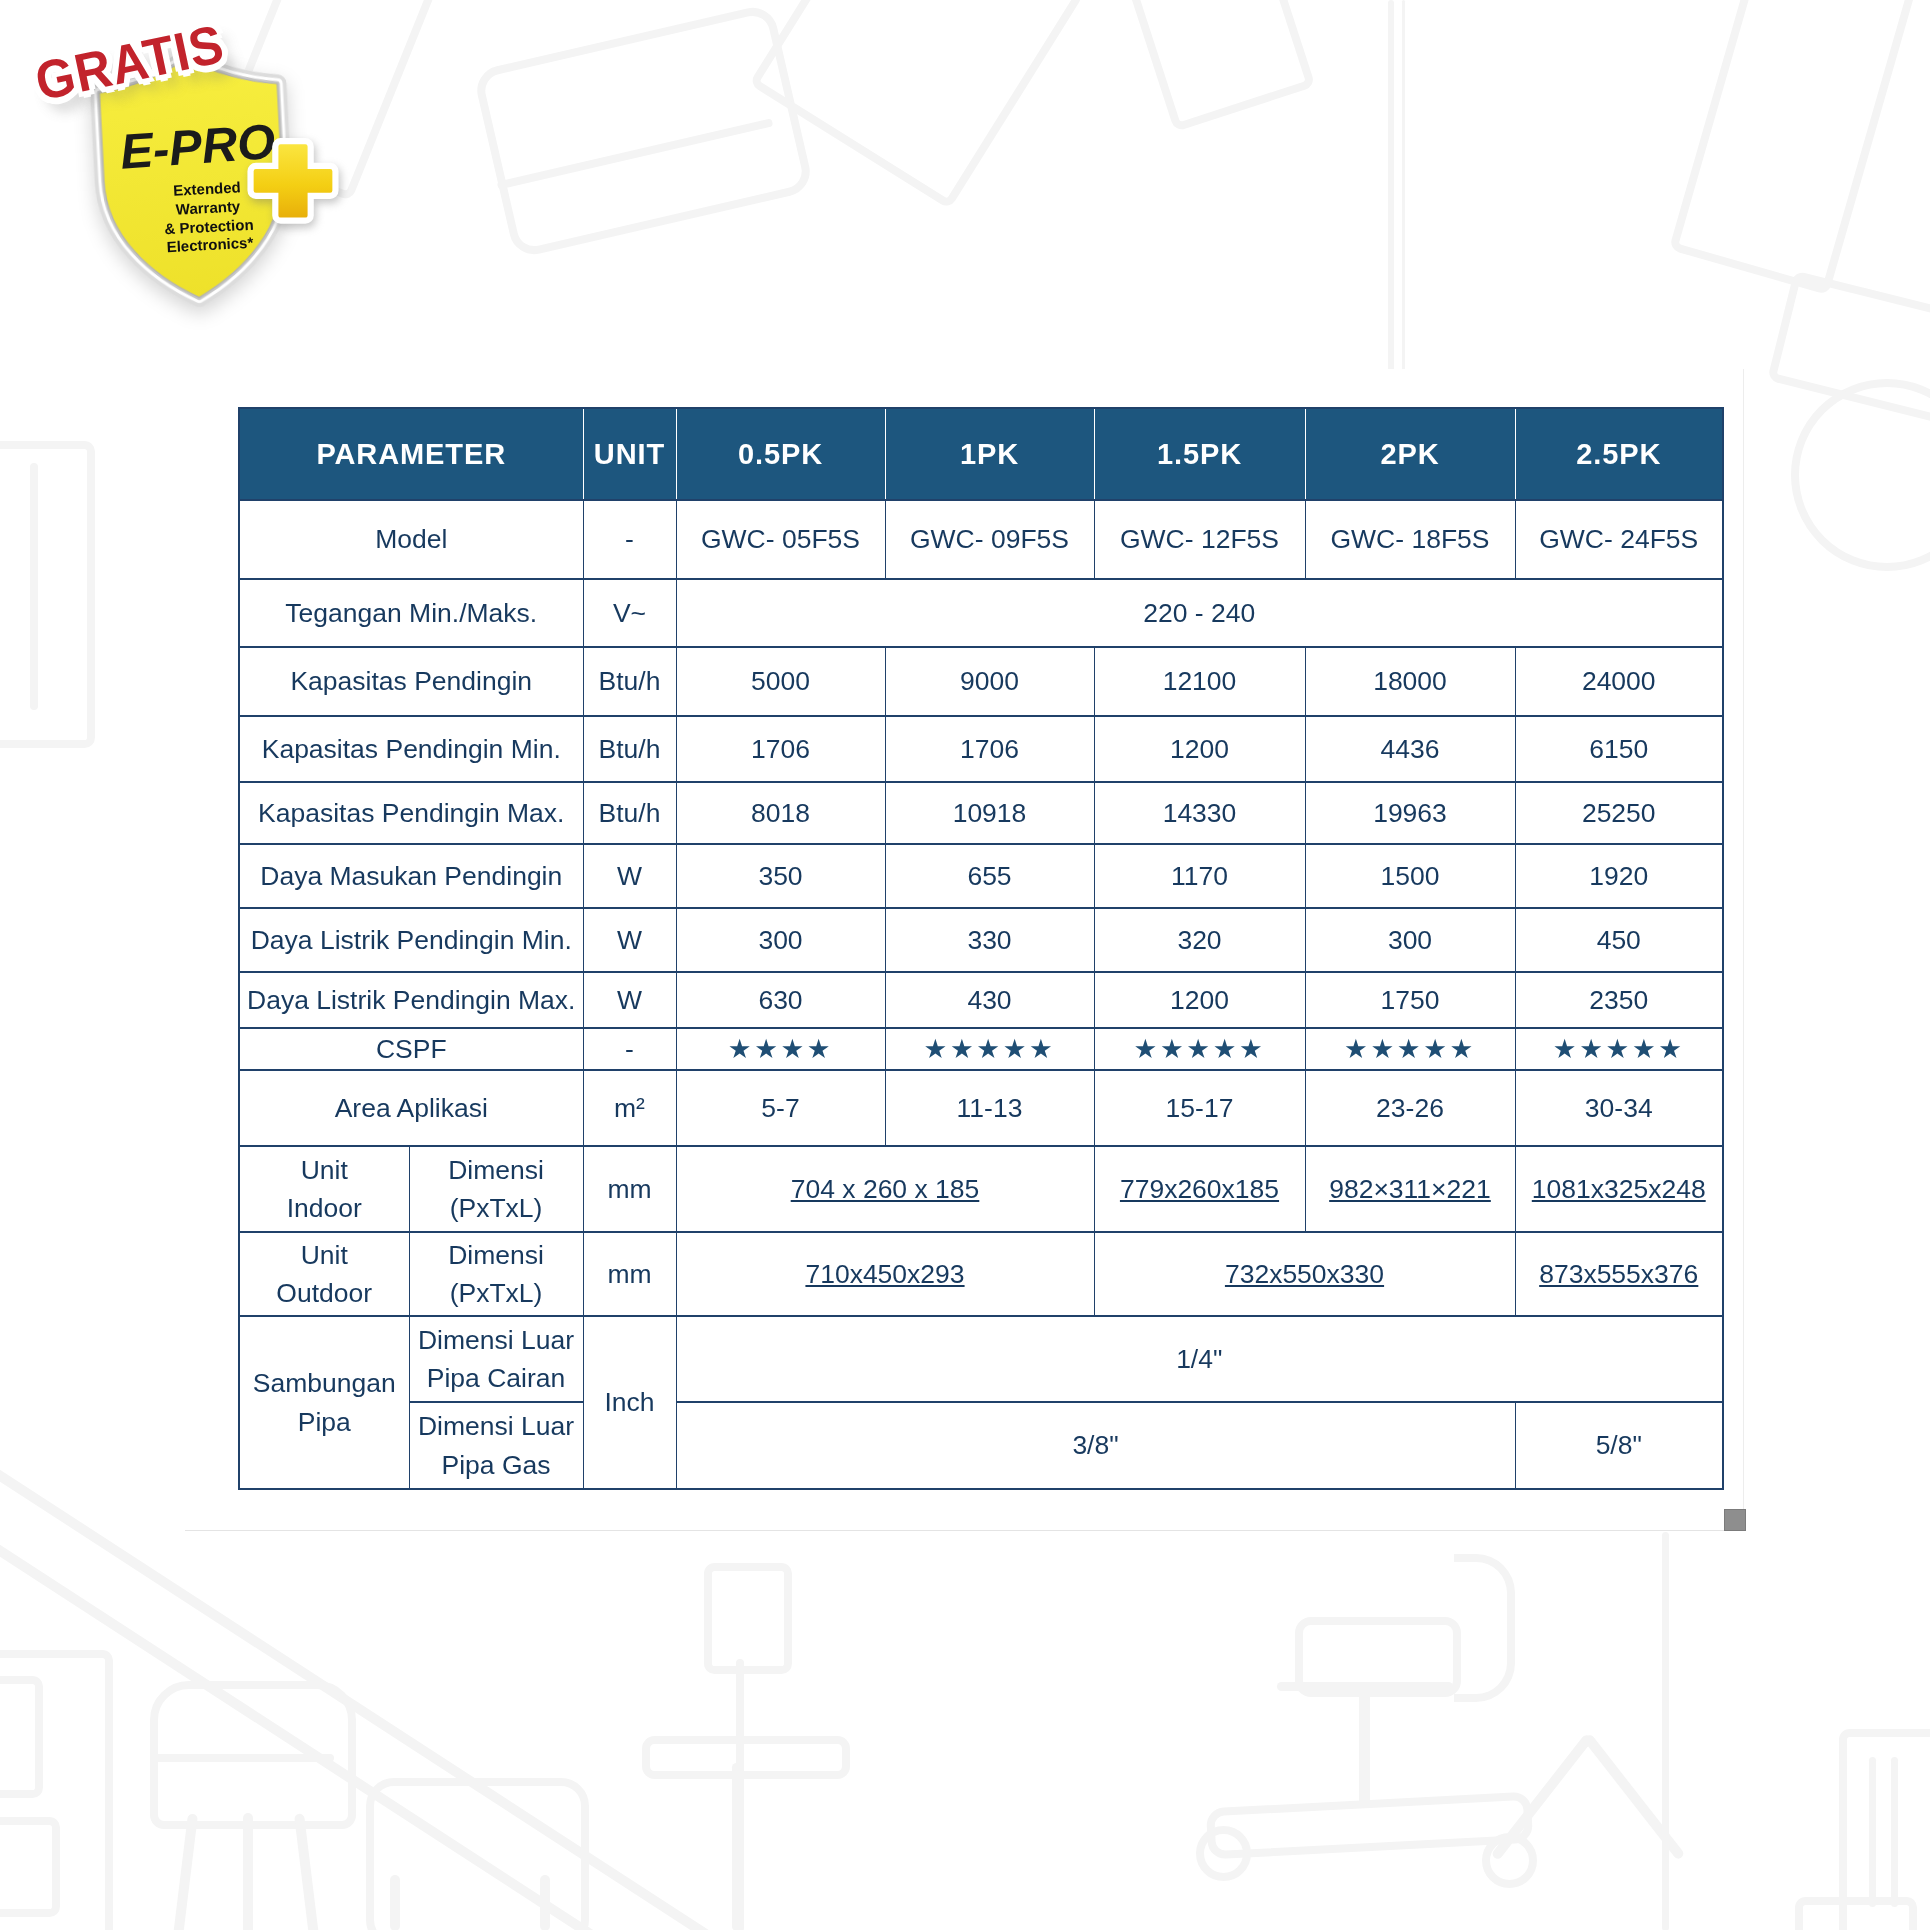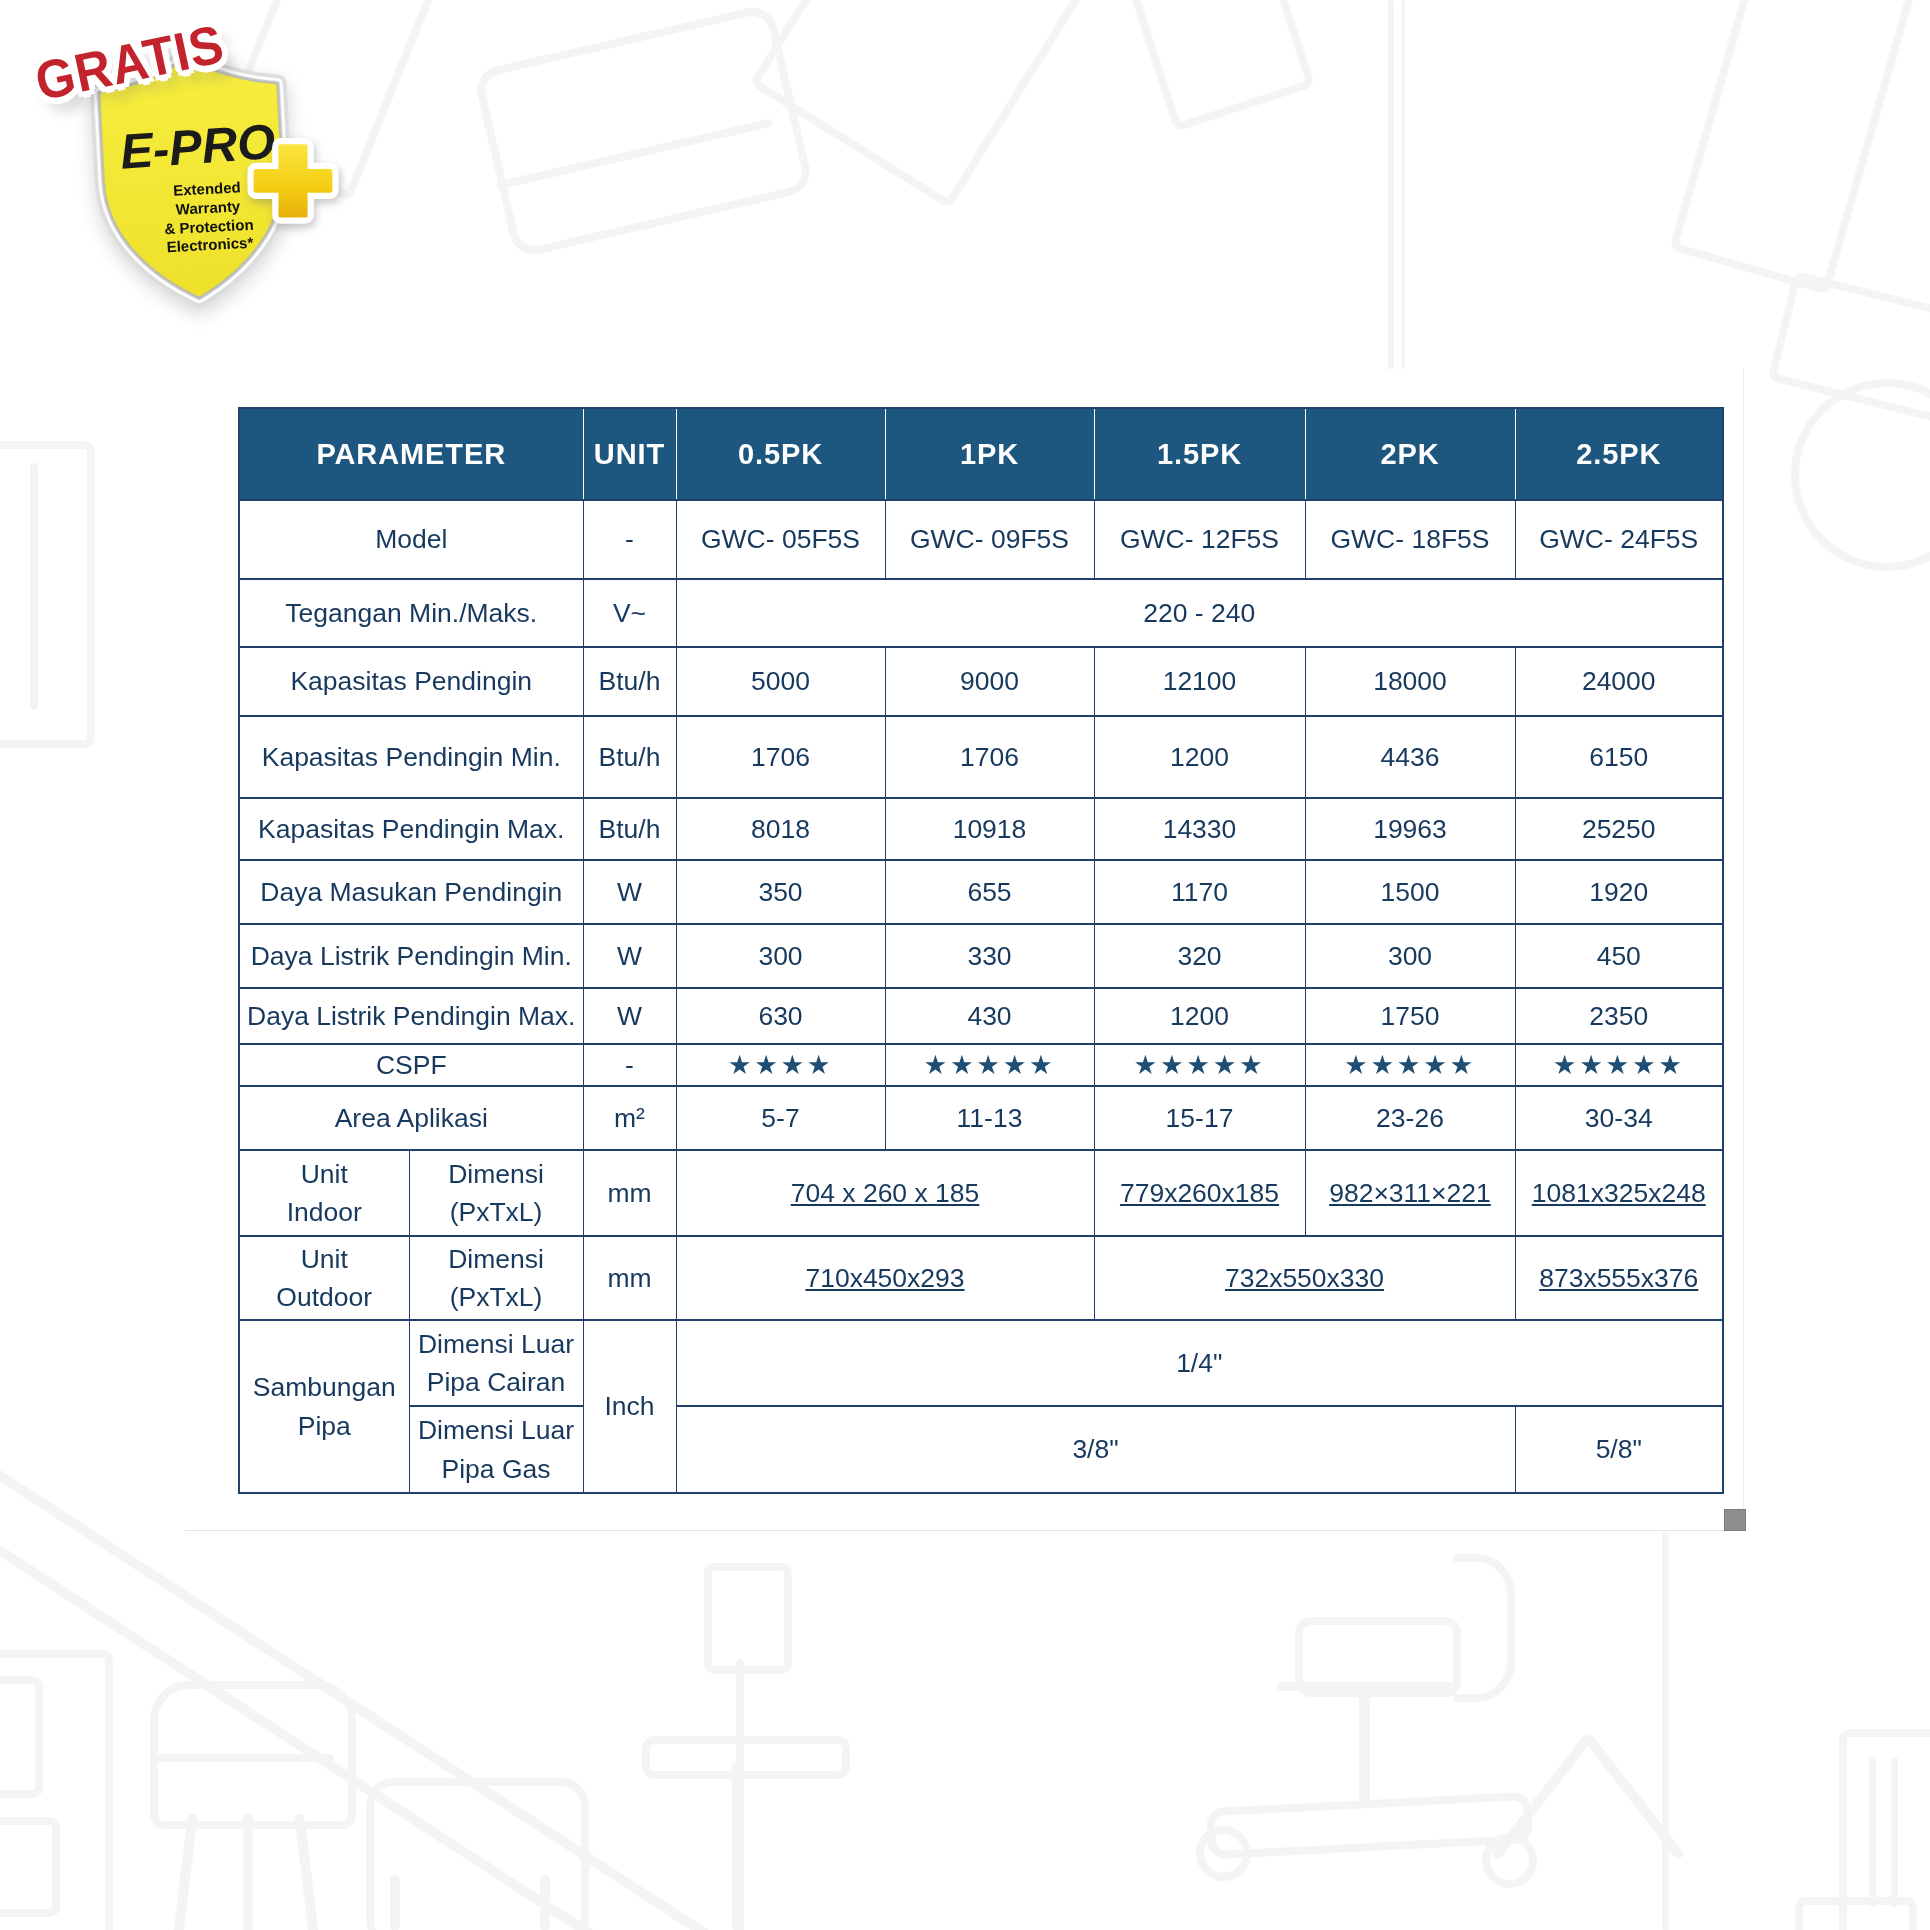--- a/index.html
+++ b/index.html
@@ -198,21 +198,21 @@
   </tr>
   <tr style="height:69px">
     <td class="lbl" colspan="2">Kapasitas Pendingin</td>
     <td class="unit">Btu/h</td>
     <td>5000</td>
     <td>9000</td>
     <td>12100</td>
     <td>18000</td>
     <td>24000</td>
   </tr>
-  <tr style="height:82px">
+  <tr style="height:66px">
     <td class="lbl" colspan="2">Kapasitas Pendingin Min.</td>
     <td class="unit">Btu/h</td>
     <td>1706</td>
     <td>1706</td>
     <td>1200</td>
     <td>4436</td>
     <td>6150</td>
   </tr>
   <tr style="height:62px">
     <td class="lbl" colspan="2">Kapasitas Pendingin Max.</td>
@@ -252,21 +252,21 @@
   </tr>
   <tr style="height:42px">
     <td class="lbl" colspan="2">CSPF</td>
     <td class="unit">-</td>
     <td class="stars">★★★★</td>
     <td class="stars">★★★★★</td>
     <td class="stars">★★★★★</td>
     <td class="stars">★★★★★</td>
     <td class="stars">★★★★★</td>
   </tr>
-  <tr style="height:64px">
+  <tr style="height:76px">
     <td class="lbl" colspan="2">Area Aplikasi</td>
     <td class="unit">m²</td>
     <td>5-7</td>
     <td>11-13</td>
     <td>15-17</td>
     <td>23-26</td>
     <td>30-34</td>
   </tr>
   <tr style="height:86px">
     <td class="two">Unit

